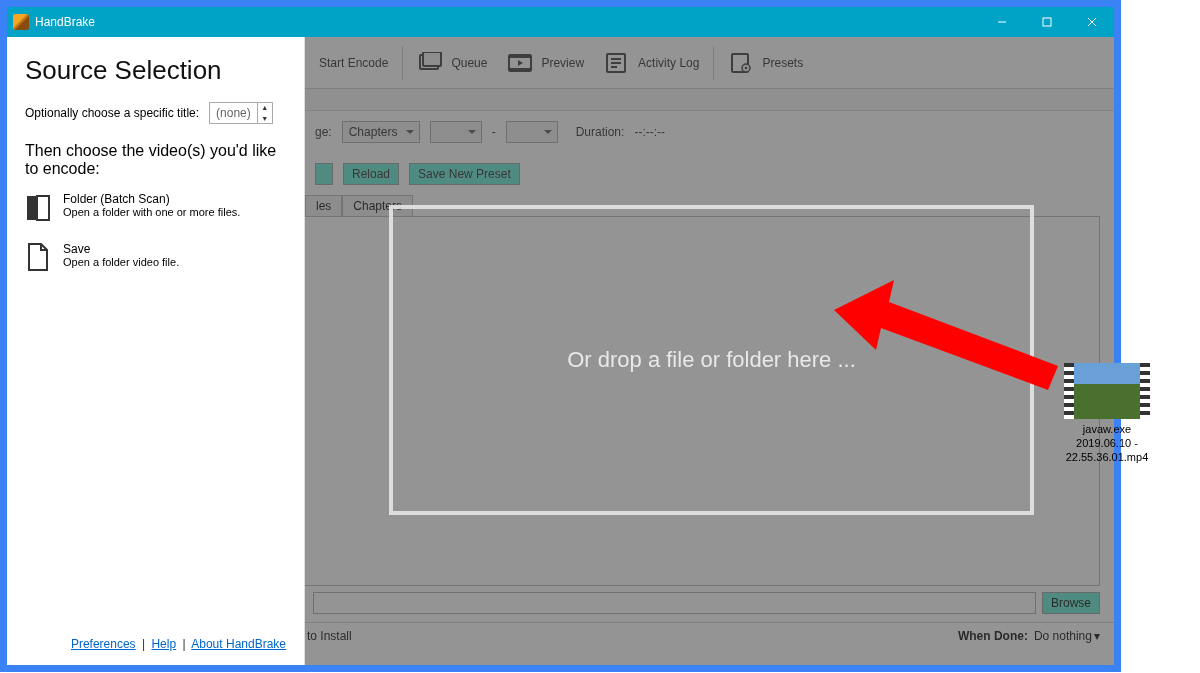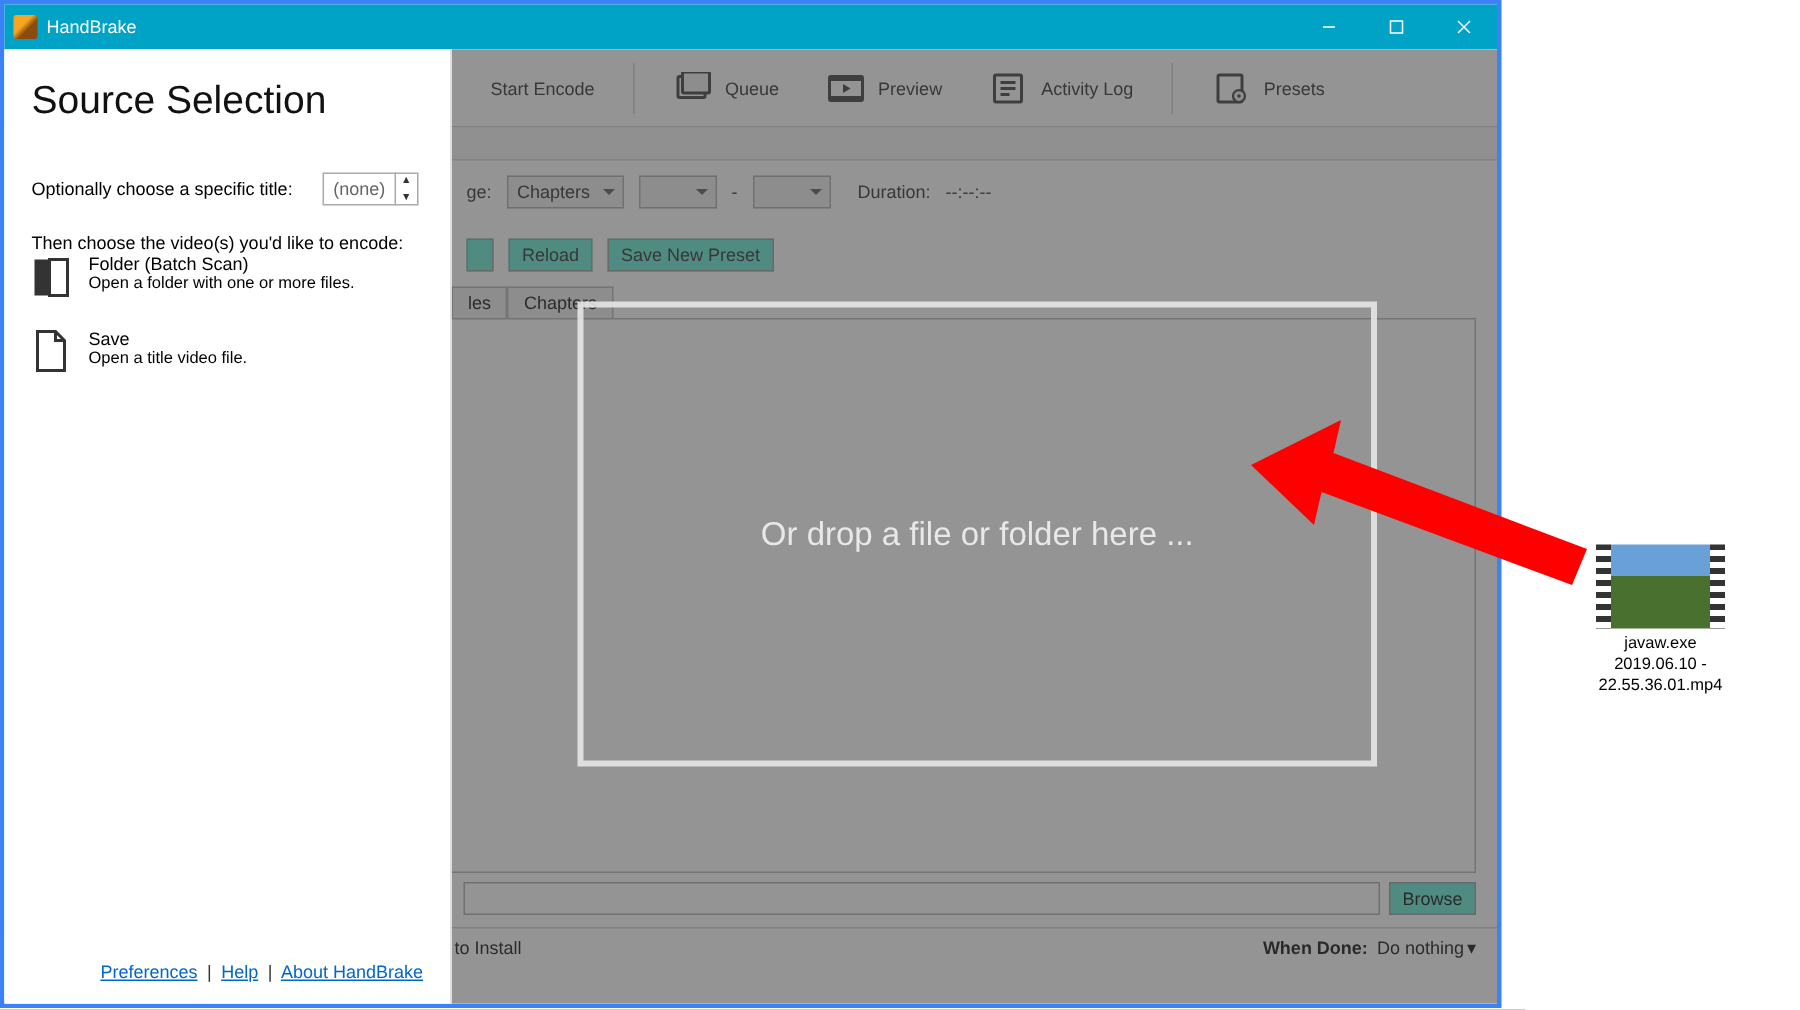--- a/index.html
+++ b/index.html
@@ -10,22 +10,22 @@
     font-size: 12px;
     width: 1200px;
     height: 673px;
     position: relative;
     overflow: hidden;
     color: #000;
   }
   .app-window {
     position: absolute;
     left: 0; top: 0;
-    width: 1001px; height: 672px;
-    border: 3px solid #3b82f6;
+    width: 1121px; height: 672px;
+    border: 7px solid #3b82f6;
     background: #fff;
   }
   .titlebar {
     height: 30px;
     background: #00a3c6;
     display: flex;
     align-items: center;
     color: #fff;
     font-size: 12px;
     padding-left: 6px;
@@ -45,21 +45,21 @@
   .backdrop {
     position:absolute; inset:0;
     background:#fff;
     overflow:hidden;
   }
   .toolbar {
     display:flex; align-items:center;
     height:52px;
     border-bottom:1px solid #d0d0d0;
     padding:0 4px;
-    gap:12px;
+    gap:0;
   }
   .tb-item {
     display:flex; align-items:center; gap:8px;
     padding:0 10px;
     height:100%;
     color:#222;
     font-size:12px;
   }
   .tb-sep { width:1px; height:34px; background:#ccc; margin:0 4px;}
   .tb-icon { width:26px; height:22px; display:flex; align-items:center; justify-content:center; }
@@ -99,26 +99,26 @@
     position:absolute; top:0; left:0; bottom:0; width:298px;
     background:#fff;
     border-right:1px solid #ddd; 
     padding: 18px 18px 10px;
     display:flex; flex-direction:column;
   }
   .source-panel h1 {
     margin:0 0 16px;
     font-size:26px; font-weight:400; color:#111;
   }
-  .title-row { display:flex; align-items:center; gap:20px; font-size:12px; margin-bottom:18px;margin-top:17px;}
+  .title-row { display:flex; align-items:center; gap:10px; font-size:12px; margin-bottom:18px;}
   .spinner { display:flex; align-items:center; border:1px solid #aaa; height:22px; }
   .spinner .val { padding:0 6px; color:#666; }
   .spinner .arrows { display:flex; flex-direction:column; border-left:1px solid #aaa; }
   .spinner .arrows div { width:14px; height:11px; display:flex; align-items:center; justify-content:center; font-size:7px; color:#333; }
-  .subhead { font-size:12px; }
+  .subhead { font-size:16px; margin-bottom:14px; }
   .src-option { display:flex; gap:12px; margin-bottom:20px; }
   .src-option .txt .t1 { font-size:12px; }
   .src-option .txt .t2 { font-size:11px; }
   .src-icon { width:26px; height:30px; flex-shrink:0; }
 
   .source-panel .spacer { flex:1; }
   .cancel-wrap { display:flex; justify-content:flex-end; margin-bottom:12px; }
   .cancel-wrap button { border:1px solid #888; background:#eee; padding:3px 12px; font-size:12px; }
   .links-row { text-align:right; font-size:12px; padding-bottom:4px;}
   .links-row a { color:#0066cc; text-decoration:underline; }
@@ -326,21 +326,21 @@
 
       <div class="src-option">
         <div class="src-icon">
           <svg width="26" height="30" viewBox="0 0 26 30">
               <path d="M4 2 H16 L22 8 V28 H4 Z" fill="#fff" stroke="#333" stroke-width="2"></path>
               <path d="M16 2 V8 H22" fill="none" stroke="#333" stroke-width="2"></path>
             </svg>
         </div>
         <div class="txt">
           <div class="t1">Save</div>
-          <div class="t2">Open a title video file.</div>
+          <div class="t2">Open a folder video file.</div>
         </div>
       </div>
 
       <div class="spacer"></div>
       <div class="links-row">
         <a>Preferences</a>
         <span class="pipe">|</span>
         <a>Help</a>
         <span class="pipe">|</span>
         <a>About HandBrake</a>

